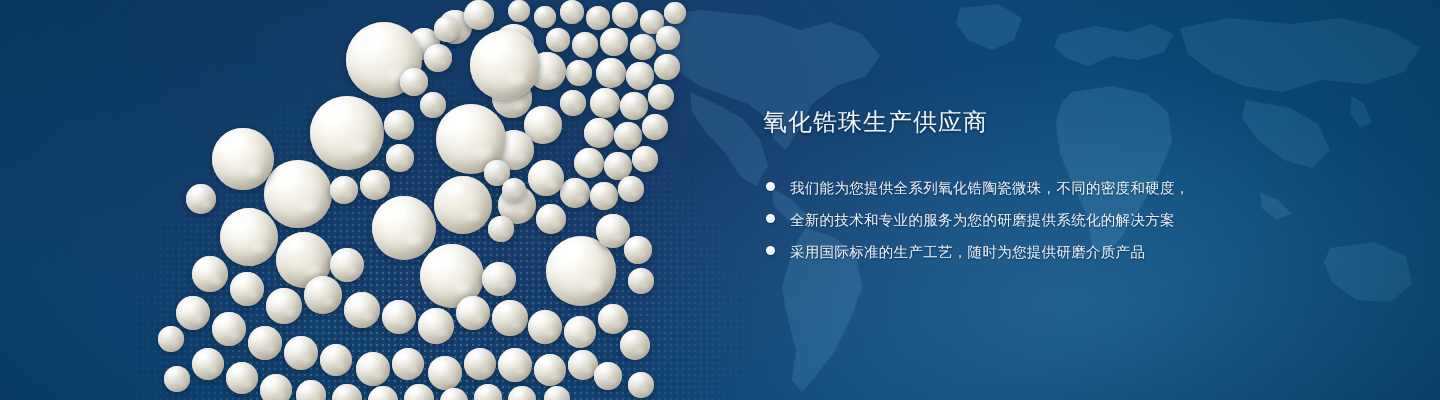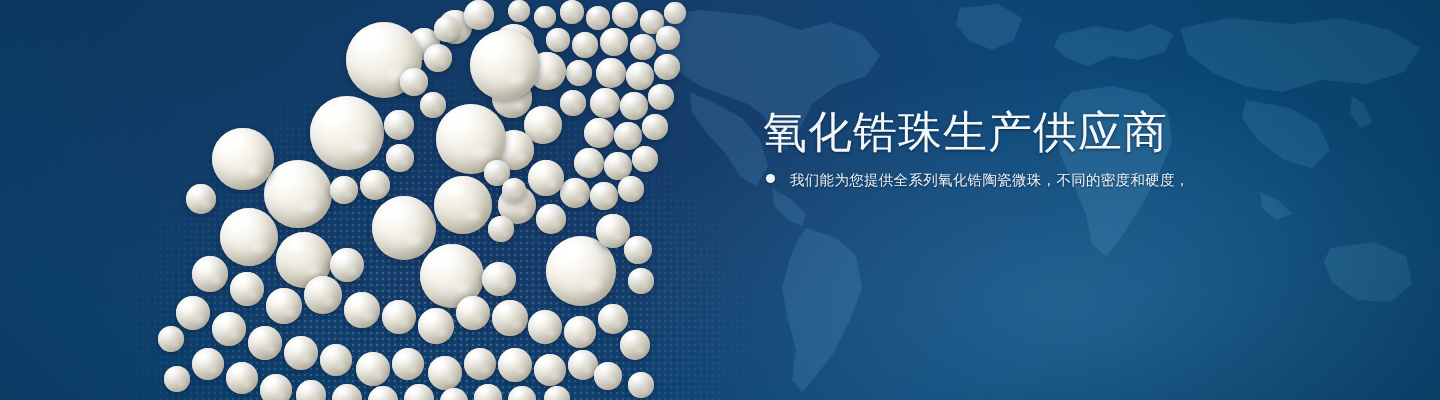--- a/index.html
+++ b/index.html
@@ -72,37 +72,37 @@
   }
   .bead.dim{
     background:
       radial-gradient(circle at 32% 24%, #fbfbf7 0%, #f2efe6 28%, #e0dccd 58%, #c8c2b2 84%, #a9a394 100%);
   }
 
   
   #copy{position:absolute;left:763px;top:0;width:520px;height:400px;}
   #title{
     position:absolute;left:0;top:110px;
-    font-size:44px;line-height:1;letter-spacing:1px;
+    font-size:24px;line-height:1;letter-spacing:1px;
     color:#f2f7fb;font-weight:400;
     text-shadow:0 1px 3px rgba(3,20,40,.65);
     white-space:nowrap;
   }
   #bullets{position:absolute;left:0;top:168px;width:470px;}
   .bullet{position:relative;padding-left:27px;margin-bottom:5px;}
   .dot{
     position:absolute;left:3px;top:6px;width:9px;height:9px;border-radius:50%;
     background:#f3f8fc;box-shadow:0 1px 2px rgba(3,20,40,.5);
   }
   .btext{
     font-size:14.5px;line-height:24px;color:#edf3f8;
     text-shadow:0 1px 2px rgba(3,20,40,.6);
     letter-spacing:.3px;
   }
-  .btext span{display:block;}
+  .btext span{display:block;margin-top:8px;}
 </style>
 </head>
 <body>
 
 <div id="banner">
 
   <svg id="worldmap" viewBox="0 0 1440 400" preserveAspectRatio="none" aria-hidden="true">
     <g fill="#5e93c0" fill-opacity="0.55" stroke="none">
 
       <path d="M640 18 L700 10 L760 16 L800 30 L830 22 L862 34 L880 56 L866 76 L836 86 L812 104 L800 128 L786 150 L774 140 L764 116 L748 104 L726 96 L700 86 L676 70 L656 50 L640 34 Z"></path>
@@ -271,18 +271,30 @@
 
     <div id="bullets">
 
       <div class="bullet">
         <span class="dot"></span>
         <div class="btext">
           <span>我们能为您提供全系列氧化锆陶瓷微珠，不同的密度和硬度，</span>
         </div>
       </div>
 
-
+      <div class="bullet">
+        <span class="dot"></span>
+        <div class="btext">
+          <span>全新的技术和专业的服务为您的研磨提供系统化的解决方案</span>
+        </div>
+      </div>
+
+      <div class="bullet">
+        <span class="dot"></span>
+        <div class="btext">
+          <span>采用国际标准的生产工艺，随时为您提供研磨介质产品</span>
+        </div>
+      </div>
 
     </div>
   </div>
 
 </div>
 
 </body></html>

